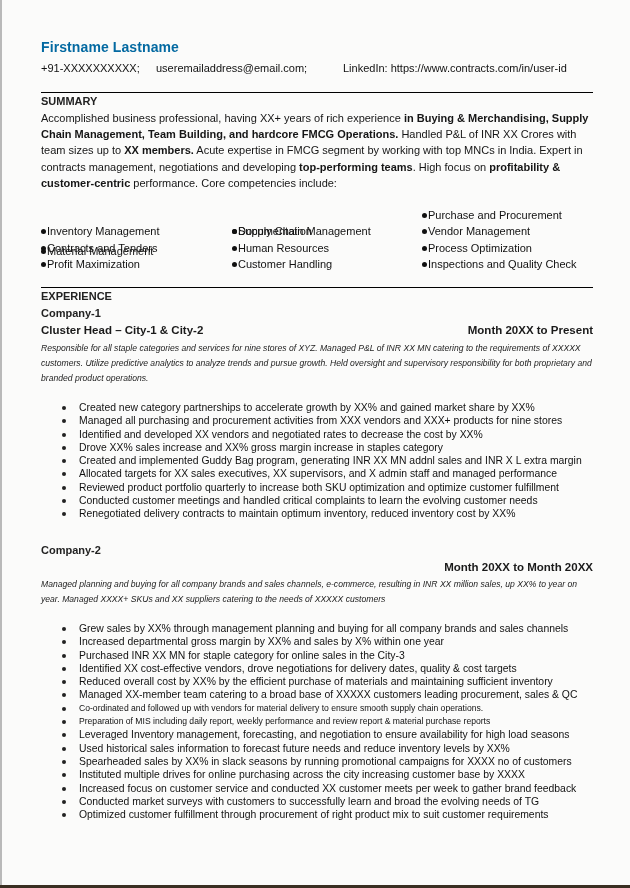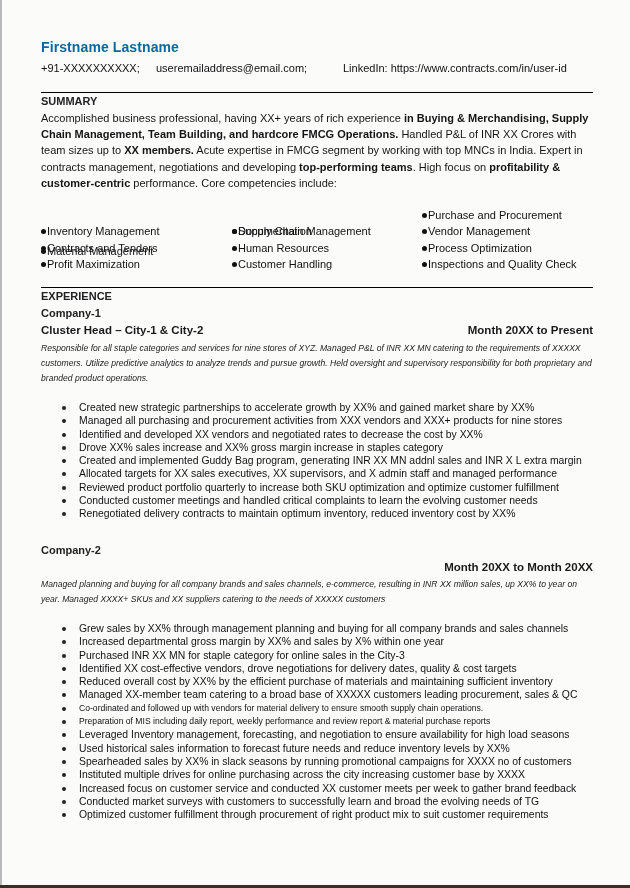--- a/index.html
+++ b/index.html
@@ -74,21 +74,21 @@
   <div class="divider div2"></div>
   <div class="sec-title exp-title">EXPERIENCE</div>
 
   <div class="company" style="top:307px;">Company-1</div>
   <div class="role" style="top:324px;">
     <span>Cluster Head – City-1 &amp; City-2</span>
     <span class="dates">Month 20XX to Present</span>
   </div>
   <div class="role-desc" style="top:341px;">Responsible for all staple categories and services for nine stores of XYZ. Managed P&amp;L of INR XX MN catering to the requirements of XXXXX customers. Utilize predictive analytics to analyze trends and pursue growth. Held oversight and supervisory responsibility for both proprietary and branded product operations.</div>
   <ul class="bullets" id="bullets-0" style="top:401px;">
-      <li><span class="bdot"></span><span>Created new strategic partnerships to accelerate growth by XX% and gained market share by XX%</span></li>
+      <li><span class="bdot"></span><span>Created new category partnerships to accelerate growth by XX% and gained market share by XX%</span></li>
       <li><span class="bdot"></span><span>Managed all purchasing and procurement activities from XXX vendors and XXX+ products for nine stores</span></li>
       <li><span class="bdot"></span><span>Identified and developed XX vendors and negotiated rates to decrease the cost by XX%</span></li>
       <li><span class="bdot"></span><span>Drove XX% sales increase and XX% gross margin increase in staples category</span></li>
       <li><span class="bdot"></span><span>Created and implemented Guddy Bag program, generating INR XX MN addnl sales and INR X L extra margin</span></li>
       <li><span class="bdot"></span><span>Allocated targets for XX sales executives, XX supervisors, and X admin staff and managed performance</span></li>
       <li><span class="bdot"></span><span>Reviewed product portfolio quarterly to increase both SKU optimization and optimize customer fulfillment</span></li>
       <li><span class="bdot"></span><span>Conducted customer meetings and handled critical complaints to learn the evolving customer needs</span></li>
       <li><span class="bdot"></span><span>Renegotiated delivery contracts to maintain optimum inventory, reduced inventory cost by XX%</span></li>
     </ul>
 

